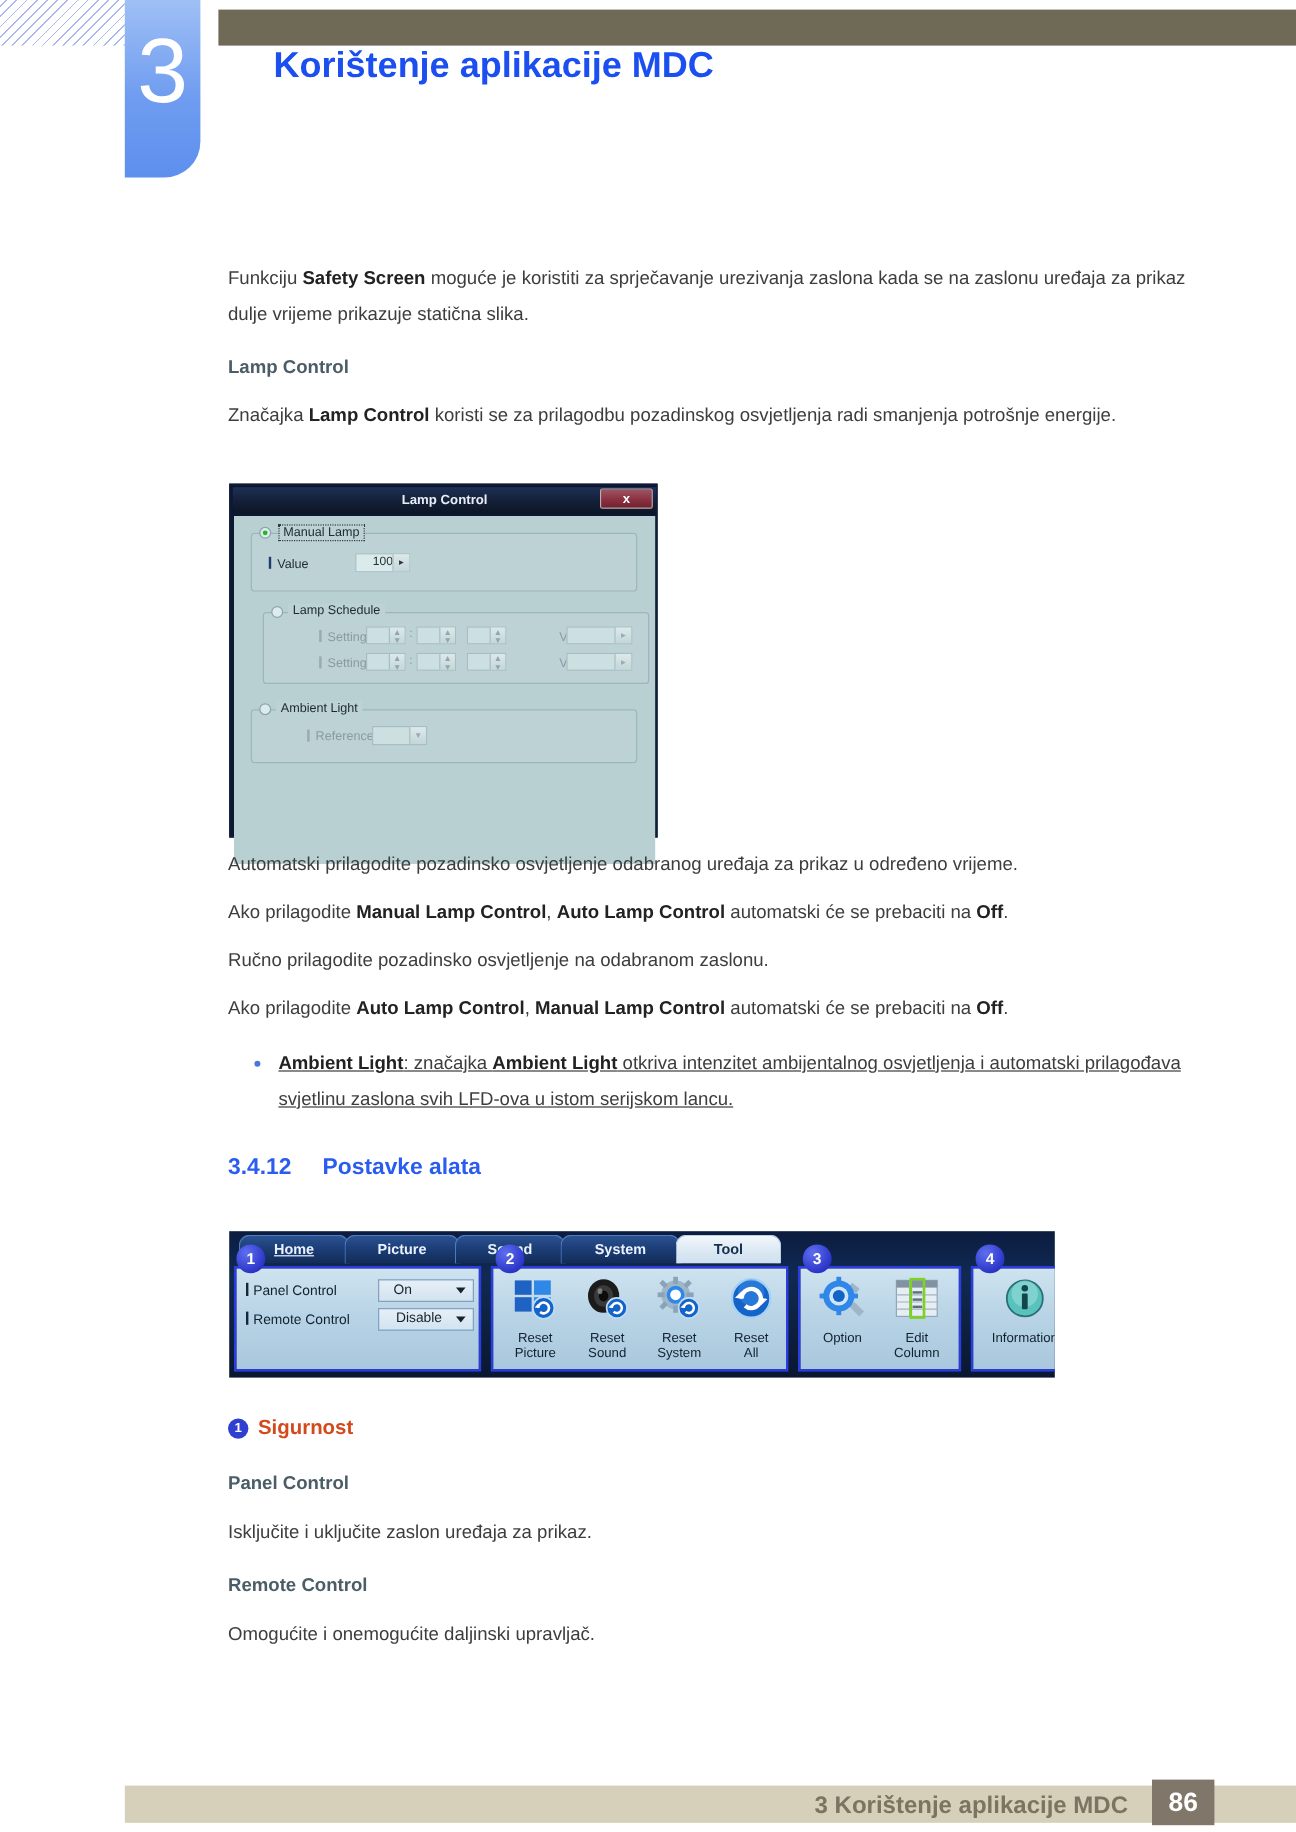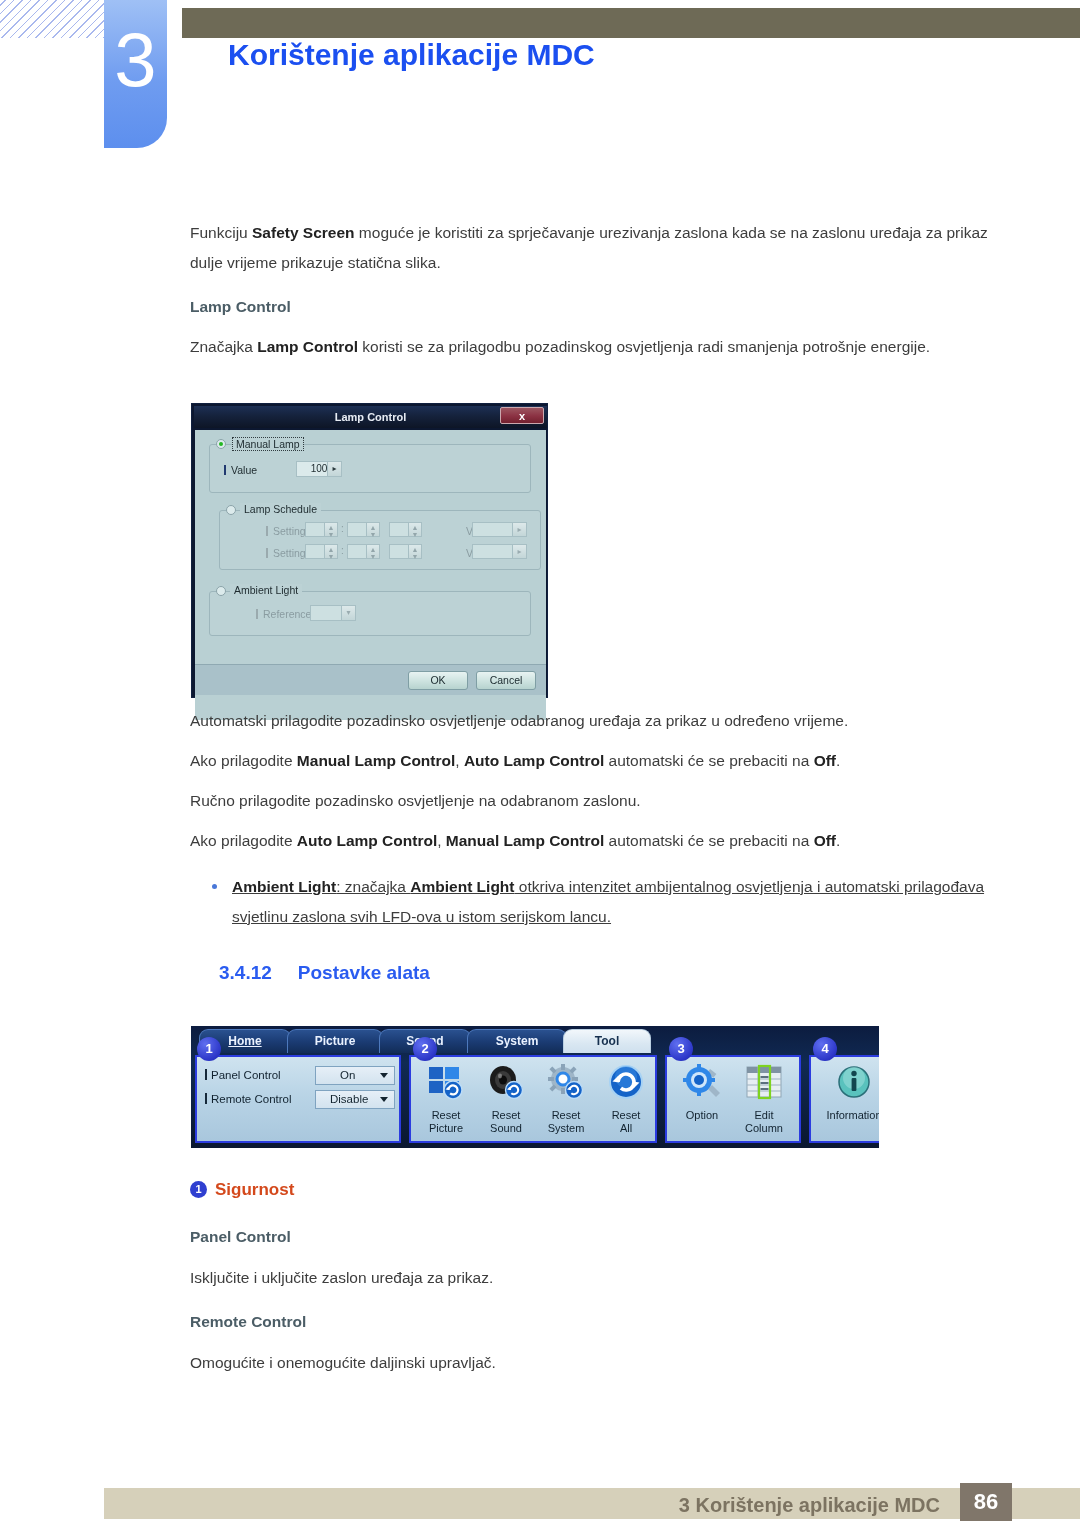--- a/index.html
+++ b/index.html
@@ -119,21 +119,20 @@
   }
   .bullet-text b { font-weight: bold; color: #222; }
 
   
   .section-heading {
     position: absolute;
     left: 190px;
     font-size: 19px;
     font-weight: bold;
     color: #2a5cf0;
-    margin-left: 29px;
   }
   .section-heading .num { margin-right: 26px; }
 
   
   .numlabel {
     position: absolute;
     left: 190px;
     font-size: 17px;
     font-weight: bold;
     color: #d4491c;
@@ -410,21 +409,21 @@
   }
   .tb-select {
     position: absolute;
     height: 19px;
     background: linear-gradient(180deg, #e6eff7 0%, #d3e3ef 100%);
     border: 1px solid #7fa3c0;
     box-sizing: border-box;
     font-size: 11.5px;
     color: #13242f;
     line-height: 17px;
-    padding-left: 24px;
+    padding-left: 12px;
   }
   .tb-select .caret {
     position: absolute;
     right: 6px;
     top: 6px;
     width: 0; height: 0;
     border-left: 4px solid transparent;
     border-right: 4px solid transparent;
     border-top: 5px solid #13242f;
   }
@@ -565,24 +564,20 @@
       <div class="grp" style="left:14px; top:161px; width:322px; height:45px;">
         <span class="radio"></span>
         <span class="grp-label" style="left:20px;">Ambient Light</span>
         <span class="fld-label disabled" style="left:14px; top:16px;"><span class="tick"></span><span>Reference ID</span></span>
         <div class="textbox disabled" style="left:100px; top:13px; width:46px; height:16px;">
           <span class="arrow-btn disabled">▾</span>
         </div>
       </div>
     </div>
 
-    <div class="dlg-footer">
-      <div class="dlg-btn" style="left:213px; top:6px;">OK</div>
-      <div class="dlg-btn" style="left:281px; top:6px;">Cancel</div>
-    </div>
   </div>
 
   <div class="para" style="top:706px;">Automatski prilagodite pozadinsko osvjetljenje odabranog uređaja za prikaz u određeno vrijeme.</div>
 
   <div class="para" style="top:746px;">
     <span>Ako prilagodite </span><b>Manual Lamp Control</b><span>, </span><b>Auto Lamp Control</b><span> automatski će se prebaciti na </span><b>Off</b><span>.</span>
   </div>
 
   <div class="para" style="top:786px;">Ručno prilagodite pozadinsko osvjetljenje na odabranom zaslonu.</div>
 

